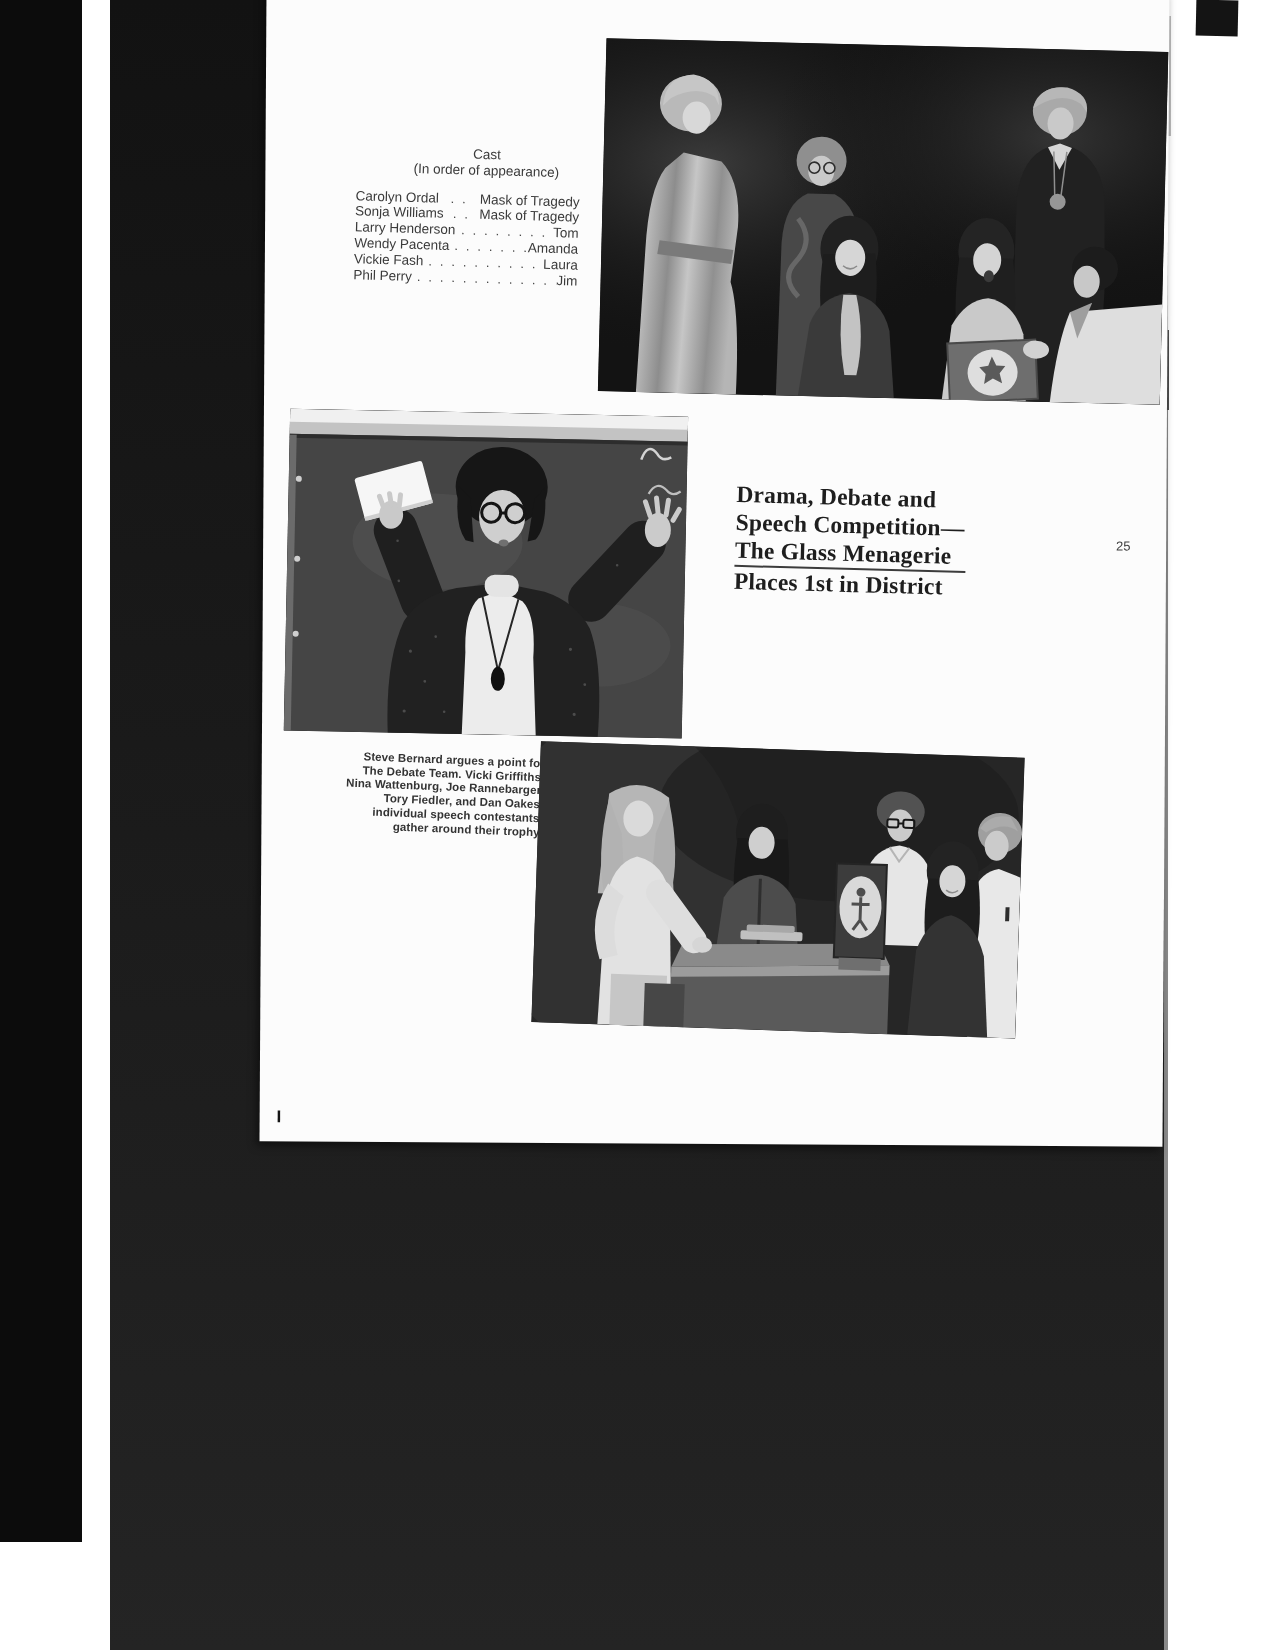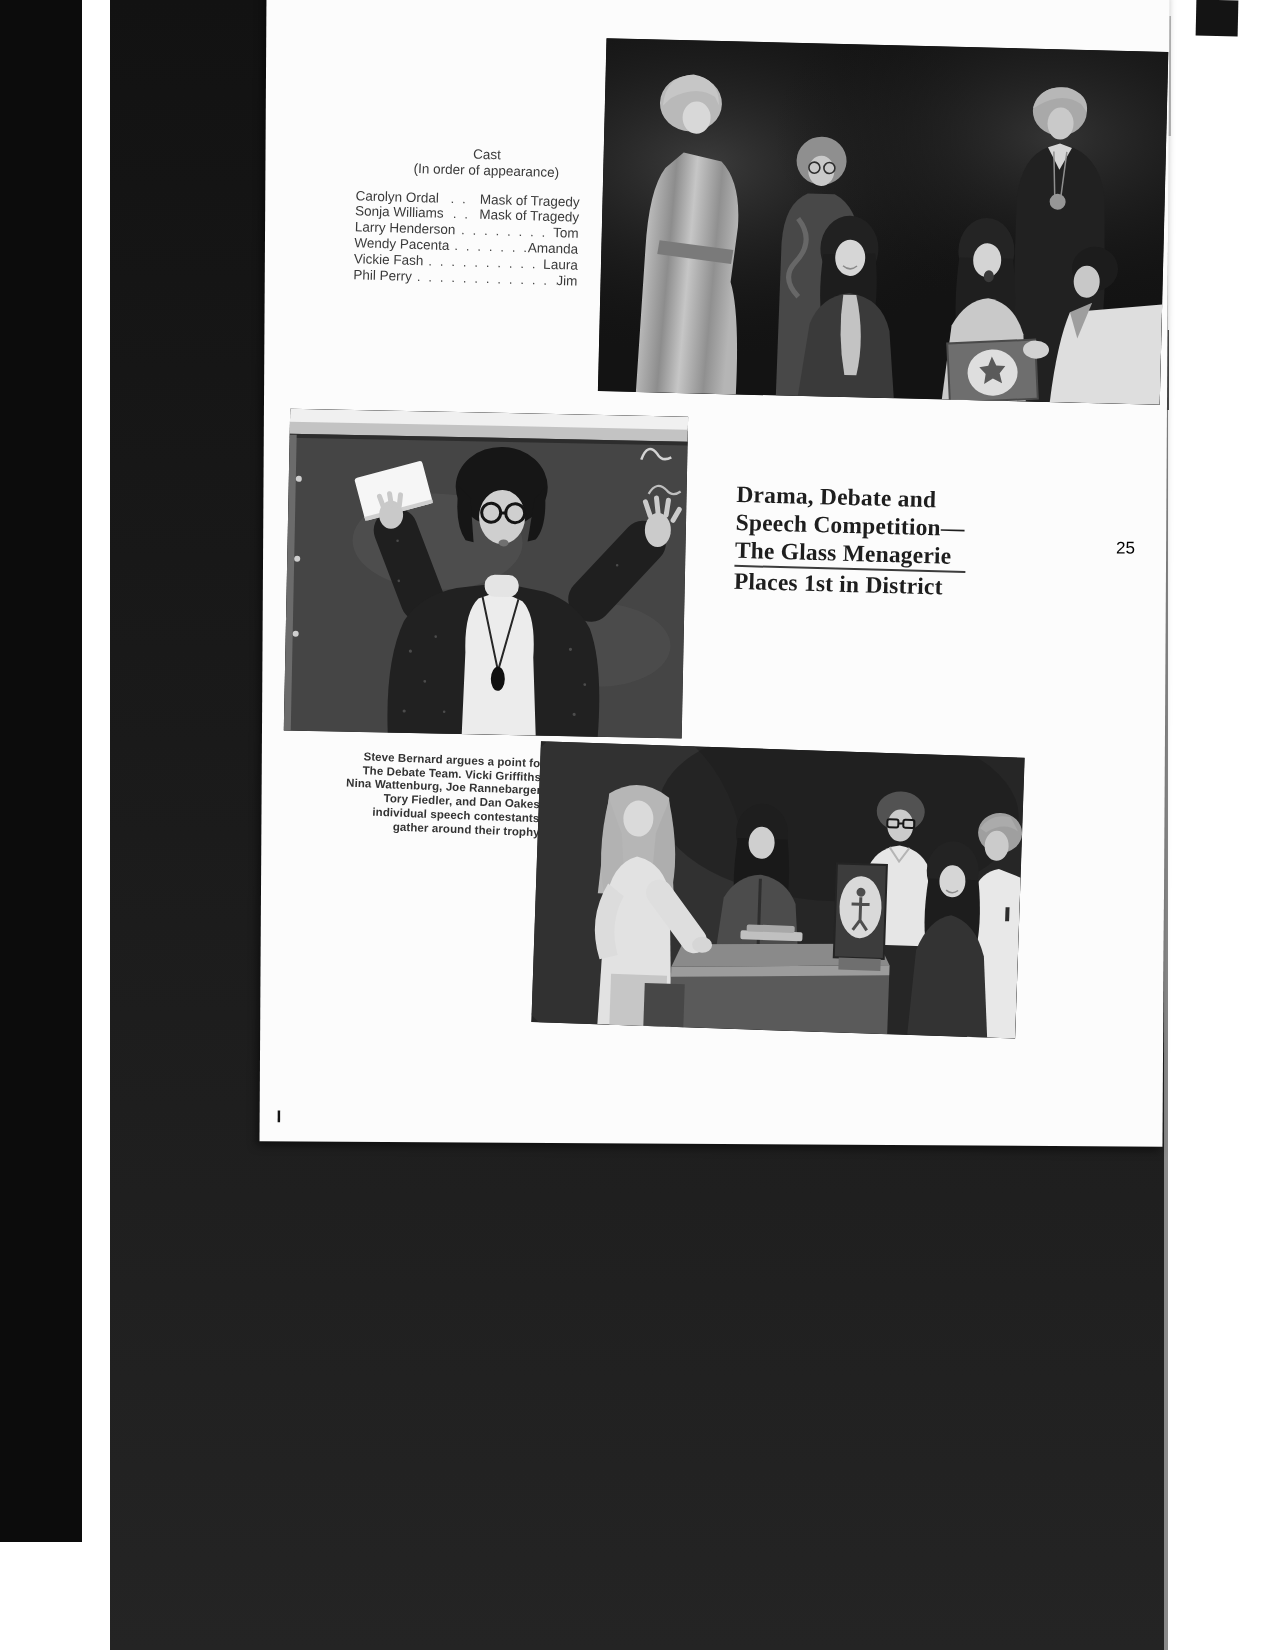--- a/index.html
+++ b/index.html
@@ -41,21 +41,21 @@
   .cast-role  { white-space:nowrap; }
 
   
   .headline { position:absolute; left:472px; top:483px; width:310px; transform:rotate(1.2deg);
     font-family:"Liberation Serif", serif; font-weight:700; font-size:23.5px;
     line-height:28px; color:var(--headline-ink,#1e1e1e); letter-spacing:0.2px; }
   .headline .hl { display:block; }
   .headline .underlined { display:inline-block; border-bottom:2px solid #3c3c3c;
     padding-bottom:1px; padding-right:14px; }
 
-  .pagenum { position:absolute; left:853px; top:536px; font-size:17px; color:#000000; }
+  .pagenum { position:absolute; left:853px; top:536px; font-size:13px; color:#404040; }
 
   
   .caption { position:absolute; left:76px; top:755px; width:206px; transform:rotate(1.9deg);
     font-size:11.5px; font-weight:700; line-height:13.7px; color:#333333;
     text-align:right; letter-spacing:0.1px; }
 
   .corner-mark { position:absolute; left:17px; top:1110px; font-size:17px;
     font-weight:700; color:#151515; }
 </style>
 </head>

